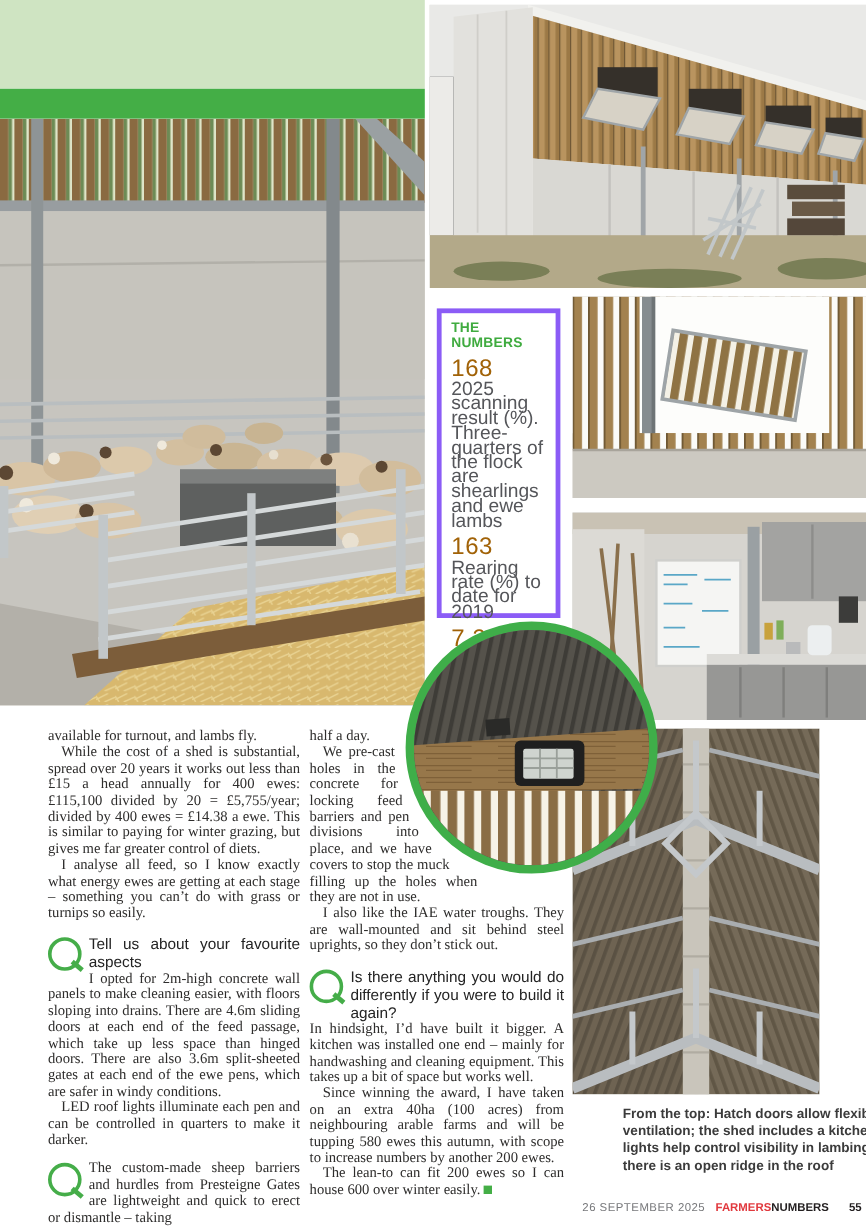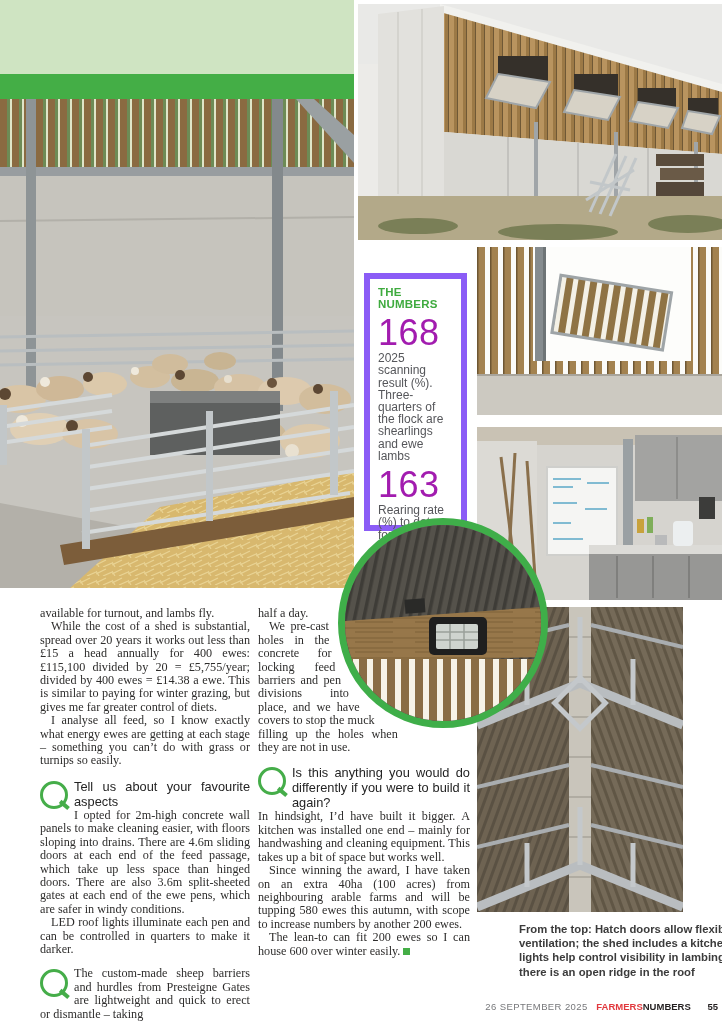--- a/index.html
+++ b/index.html
@@ -12,25 +12,25 @@
   
   .photo{overflow:hidden;background:#d8d6d0;}
   .photo svg{display:block;width:100%;height:100%;}
   .photo-main{left:0;top:99px;width:354px;height:489px;}
   .photo-barn{left:358px;top:4px;width:364px;height:236px;}
   .photo-hatch{left:477px;top:247px;width:245px;height:168px;}
   .photo-kitchen{left:477px;top:427px;width:245px;height:173px;}
   .photo-roof{left:477px;top:607px;width:206px;height:305px;}
   
   .numbers-box{left:364px;top:257px;width:103px;height:258px;background:#ffffff;
-      border:6px solid #8b5cf6;box-sizing:border-box;padding:7px 8px;z-index:3;
-      font-family:"Liberation Sans", sans-serif;margin-top:16px;}
+      border:4px solid #8b5cf6;box-sizing:border-box;padding:7px 8px;z-index:3;
+      font-family:"Liberation Sans", sans-serif;}
   .nb-title{color:#3fab3f;font-size:11.5px;font-weight:bold;letter-spacing:.2px;margin:0 0 2px 0;}
-  .nb-value{color:#a21caf;font-size:36px;line-height:.95;font-weight:400;margin:6px 0 2px 0;letter-spacing:.5px;}
-  .nb-label{color:#55565a;font-size:12px;line-height:12.2px;margin:0;}
+  .nb-value{color:#a16207;font-size:20px;line-height:.95;font-weight:400;margin:6px 0 2px 0;letter-spacing:.5px;}
+  .nb-label{color:#55565a;font-size:16px;line-height:12.2px;margin:0;}
   
   .circle-inset{left:338px;top:518px;width:196px;height:196px;border:7px solid #3fae49;
       border-radius:50%;overflow:hidden;z-index:5;background:#6b6a65;}
   .circle-inset svg{display:block;width:100%;height:100%;}
   
   .col{top:607px;font-size:12.2px;line-height:13.4px;text-align:justify;z-index:4;}
   .col1{left:40px;width:210px;}
   .col2{left:258px;width:212px;}
   .col p{margin:0;}
   .col p.ind{text-indent:11px;}
@@ -378,23 +378,24 @@
       <div class="qbody">
         <p>The custom-made sheep barriers and hurdles from Presteigne Gates are lightweight and quick to erect or dismantle – taking</p>
       </div>
     </div>
   </div>
 
   <div class="abs col col2">
     <div class="circle-spacer"></div>
     <p>half a day.</p>
     <p class="ind">We pre-cast holes in the concrete for locking feed barriers and pen divisions into place, and we have covers to stop the muck filling up the holes when they are not in use.</p>
+    <p class="ind">I also like the IAE water troughs. They are wall-mounted and sit behind steel uprights, so they don’t stick out.</p>
     <div class="qblock">
       <span class="q-icon"></span>
-      <div class="qhead">Is this anything you would do differently if you were to build it again?</div>
+      <div class="qhead">Is there anything you would do differently if you were to build it again?</div>
       <div class="qbody">
         <p>In hindsight, I’d have built it bigger. A kitchen was installed one end – mainly for handwashing and cleaning equipment. This takes up a bit of space but works well.</p>
         <p class="ind">Since winning the award, I have taken on an extra 40ha (100 acres) from neighbouring arable farms and will be tupping 580 ewes this autumn, with scope to increase numbers by another 200 ewes.</p>
         <p class="ind"><span>The lean-to can fit 200 ewes so I can house 600 over winter easily.</span><span class="endmark"></span></p>
       </div>
     </div>
   </div>
 
   <div class="abs caption">From the top: Hatch doors allow flexibility in ventilation; the shed includes a kitchen; LED lights help control visibility in lambing pens; there is an open ridge in the roof</div>
 

